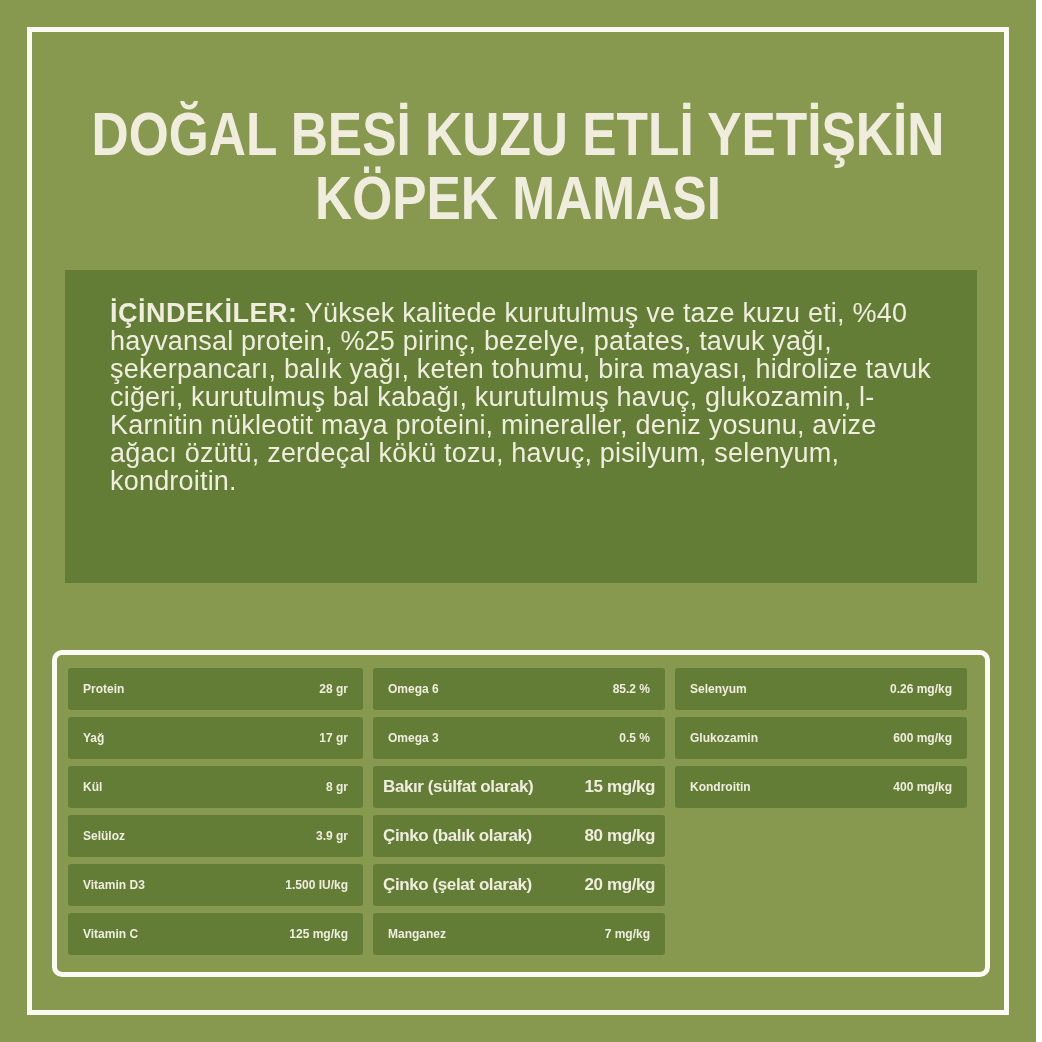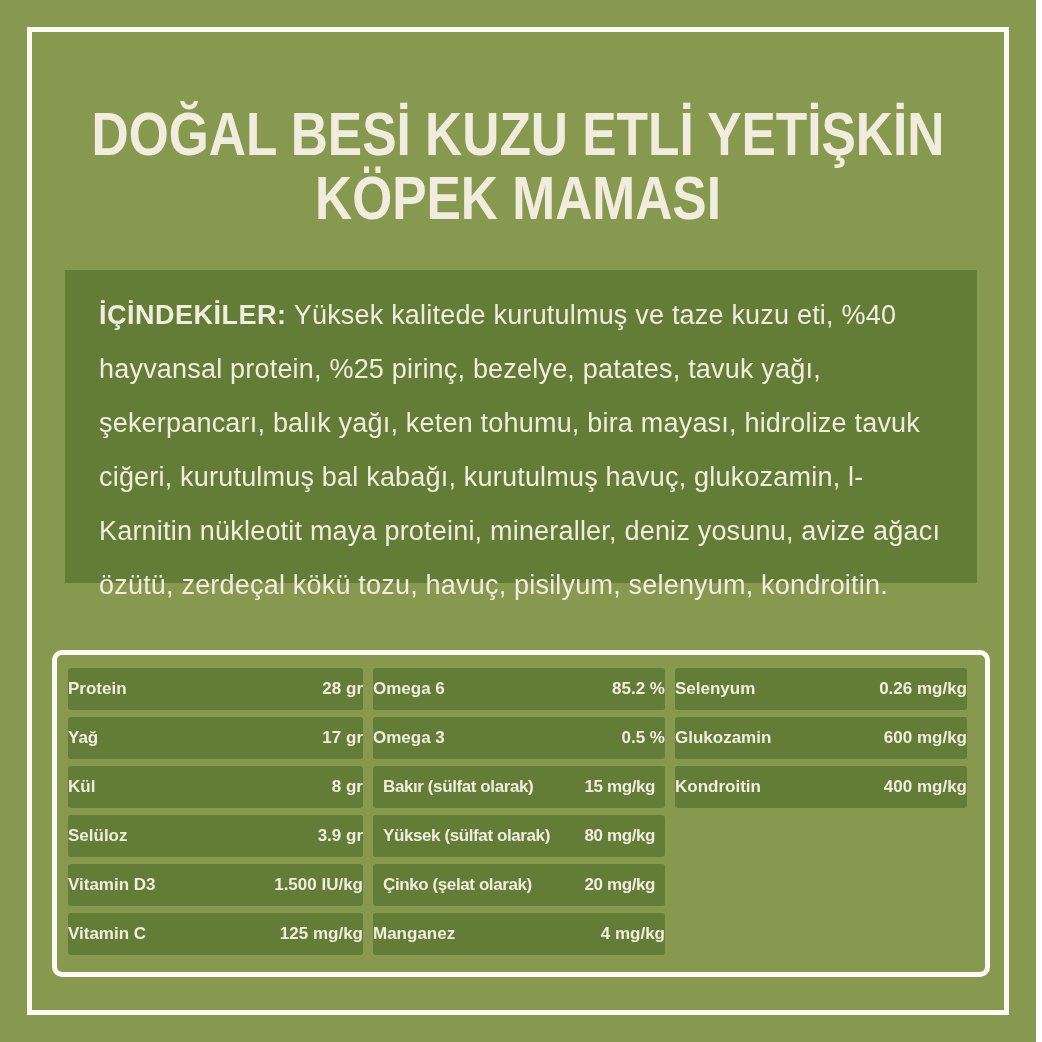--- a/index.html
+++ b/index.html
@@ -38,23 +38,23 @@
   .ingredients {
     position: absolute;
     left: 65px; top: 270px;
     width: 912px; height: 313px;
     background: #637D36;
     box-sizing: border-box;
     padding: 14px 26px 0 30px;
     color: #F0EDDF;
   }
   .ingredients p {
-    margin: 4px;
+    margin: 15px;
     font-size: 27px;
-    line-height: 54px;
+    line-height: 28px;
     letter-spacing: 0.2px;
   }
   .ingredients strong {
     font-weight: 700;
     letter-spacing: 0.5px;
   }
   .ntable {
     position: absolute;
     left: 52px; top: 650px;
     width: 938px; height: 327px;
@@ -70,22 +70,22 @@
     gap: 7px 10px;
     grid-auto-flow: column;
   }
   .nrow {
     background: #637D36;
     border-radius: 3px;
     color: #F0EDDF;
     display: flex;
     justify-content: space-between;
     align-items: center;
-    padding: 0 0;
-    font-size: 17px;
+    padding: 0 15px;
+    font-size: 12px;
     font-weight: 700;
     white-space: nowrap;
     overflow: hidden;
   }
   .nrow.tight {
     font-size: 17px;
     padding: 0 10px;
     letter-spacing: -0.4px;
     gap: 15px;
   }
@@ -140,30 +140,30 @@
         </div>
         <div class="nrow">
           <span class="vlabel">Omega 3</span>
           <span class="vvalue">0.5 %</span>
         </div>
         <div class="nrow tight">
           <span class="vlabel">Bakır (sülfat olarak)</span>
           <span class="vvalue">15 mg/kg</span>
         </div>
         <div class="nrow tight">
-          <span class="vlabel">Yüksek (sülfat olarak)</span>
+          <span class="vlabel">Çinko (balık olarak)</span>
           <span class="vvalue">80 mg/kg</span>
         </div>
         <div class="nrow tight">
           <span class="vlabel">Çinko (şelat olarak)</span>
           <span class="vvalue">20 mg/kg</span>
         </div>
         <div class="nrow">
           <span class="vlabel">Manganez</span>
-          <span class="vvalue">4 mg/kg</span>
+          <span class="vvalue">7 mg/kg</span>
         </div>
         <div class="nrow">
           <span class="vlabel">Selenyum</span>
           <span class="vvalue">0.26 mg/kg</span>
         </div>
         <div class="nrow">
           <span class="vlabel">Glukozamin</span>
           <span class="vvalue">600 mg/kg</span>
         </div>
         <div class="nrow">

